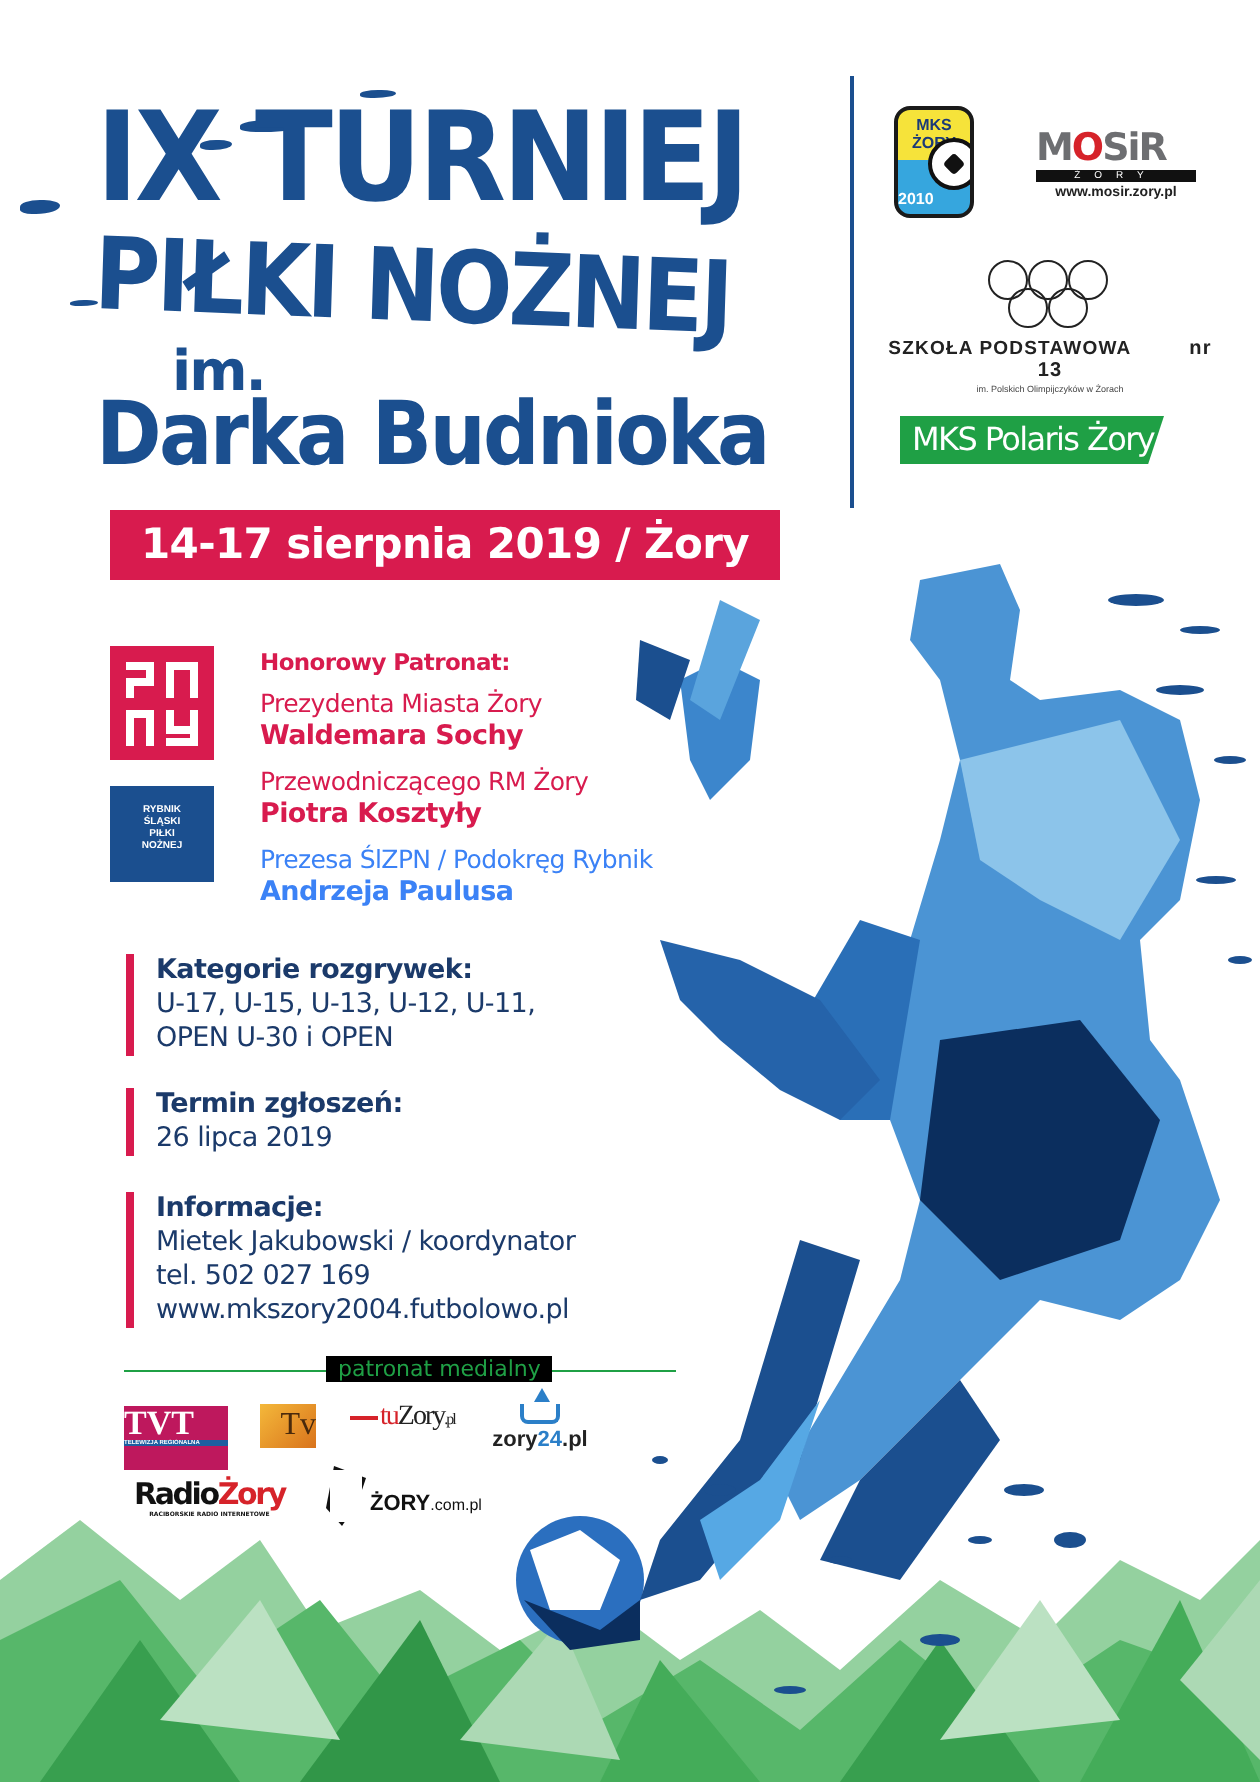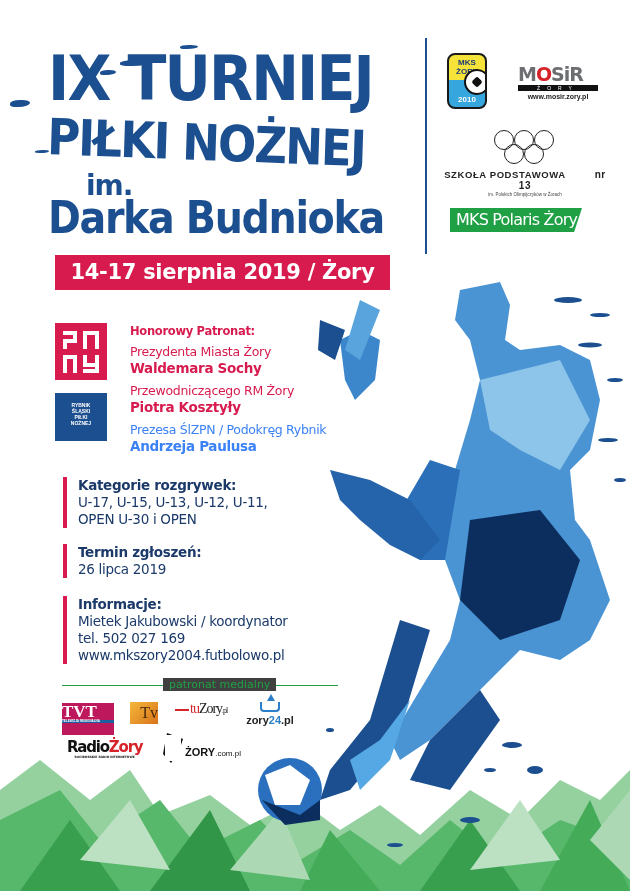--- a/index.html
+++ b/index.html
@@ -22,21 +22,21 @@
 
   
   .mks-logo {
     position: absolute; left: 447px; top: 53px; width: 40px; height: 56px; border-radius: 8px;
     border: 2px solid #1a1a1a; overflow: hidden;
     background: linear-gradient(#f6e33a 0 48%, #36a6de 48% 100%);
   }
   .mks-logo .top { position:absolute; top:3px; left:0; right:0; text-align:center; font-size:8px; font-weight:bold; color:#1b3a78; }
   .mks-logo .ball { position:absolute; left:15px; top:14px; width:26px; height:26px; border-radius:50%; background:#fff; border:2px solid #111; }
   .mks-logo .ball::after { content:""; position:absolute; left:7px; top:7px; width:8px; height:8px; background:#111; border-radius:2px; transform: rotate(45deg); }
-  .mks-logo .year { position:absolute; bottom:3px; left:0; right:0; text-align:center; font-size:8px; font-weight:bold; color:#fff;margin-top:24px; }
+  .mks-logo .year { position:absolute; bottom:3px; left:0; right:0; font-size:8px; font-weight:bold; color:#fff;margin-top:24px; }
 
   .mosir-logo { position: absolute; left: 518px; top: 65px; width: 80px; }
   .mosir-logo .word { font-family: "DejaVu Sans", sans-serif; font-weight: bold; font-size: 19px; color: #6d6e71; letter-spacing: -1px; line-height: 1; }
   .mosir-logo .word .o { color: #d6232a; }
   .mosir-logo .bar { margin-top: 1px; height: 6px; background: #111; color:#fff; font-size: 5px; letter-spacing: 7px; text-align: center; line-height: 6px; }
   .mosir-logo .url { font-size: 7px; font-weight: bold; color: #222; text-align: center; margin-top: 2px; }
 
   .sp13-logo { position: absolute; left: 440px; top: 130px; width: 170px; text-align: center; }
   .rings { position: relative; width: 62px; height: 36px; margin: 0 auto; }
   .ring { position: absolute; width: 20px; height: 20px; border: 1.5px solid #222; border-radius: 50%; }
@@ -68,21 +68,21 @@
   .patron.b { font-weight: bold; font-size: 13.5px; }
   .patron.h { font-weight: bold; font-size: 11.5px; }
 
   
   .info { position: absolute; left: 63px; border-left: 4px solid #d81b4e; padding-left: 11px; font-family: "DejaVu Sans", sans-serif; color: #1b3a6a; letter-spacing: -0.3px; }
   .info .head { font-weight: bold; font-size: 13.5px; line-height: 17px; color: #1b3a6a; }
   .info .line { font-size: 13.5px; line-height: 17px; color: #1b3a6a; }
 
   
   .media-rule { position: absolute; left: 62px; top: 685px; width: 276px; height: 1px; background: #1fa045; }
-  .media-label { position: absolute; left: 163px; top: 678px; background: #404040; padding: 0 6px; font-size: 11px; color: #1fa045; font-family: "DejaVu Sans", sans-serif; }
+  .media-label { position: absolute; left: 163px; top: 678px; background: #000000; padding: 0 6px; font-size: 11px; color: #1fa045; font-family: "DejaVu Sans", sans-serif; }
 
   .tvt { position: absolute; left: 62px; top: 703px; width: 52px; height: 32px; background: #be185d; color: #fff; font-family: "Liberation Serif", serif; font-weight: bold; font-size: 17px; line-height: 17px; }
   .tvt .s { display:block; font-size: 3px; line-height: 3px; background:#1d5ea0; font-family: "Liberation Sans", sans-serif; }
   .tfv { position: absolute; left: 130px; top: 702px; width: 28px; height: 22px; background: linear-gradient(135deg,#f4b83a,#d9731c); color:#4a2a0c; font-family: "Liberation Serif", serif; font-size: 16px; text-align:right; line-height: 22px; }
   .tuzory { position: absolute; left: 175px; top: 701px; font-size: 14px; color: #222; font-family: Liberation Serif, serif; letter-spacing:-1px; }
   .tuzory .tu { color: #d6232a; }
   .tuzory .pl { font-size: 8px; }
   .tuzory .dash { display:inline-block; width: 14px; height: 2px; background:#d6232a; vertical-align: middle; margin-right: 1px; }
   .zory24 { position: absolute; left: 246px; top: 702px; text-align: center; width: 48px; }
   .zory24 .boat { width: 20px; height: 10px; margin: 0 auto; border: 2px solid #2b7fc8; border-top: none; border-radius: 0 0 4px 4px; position: relative; }

